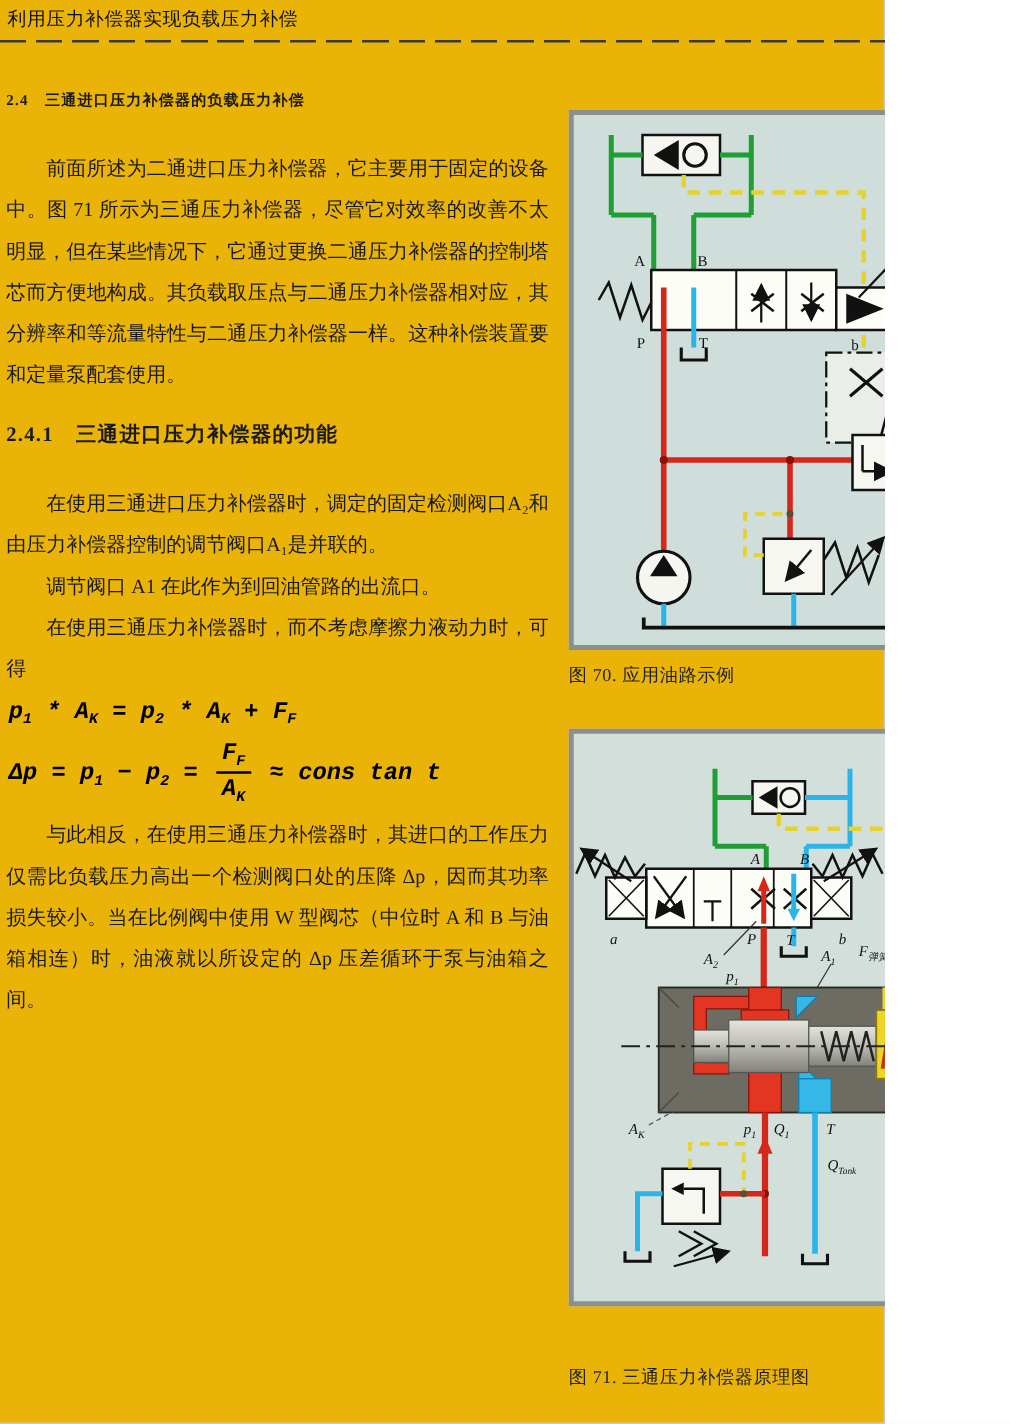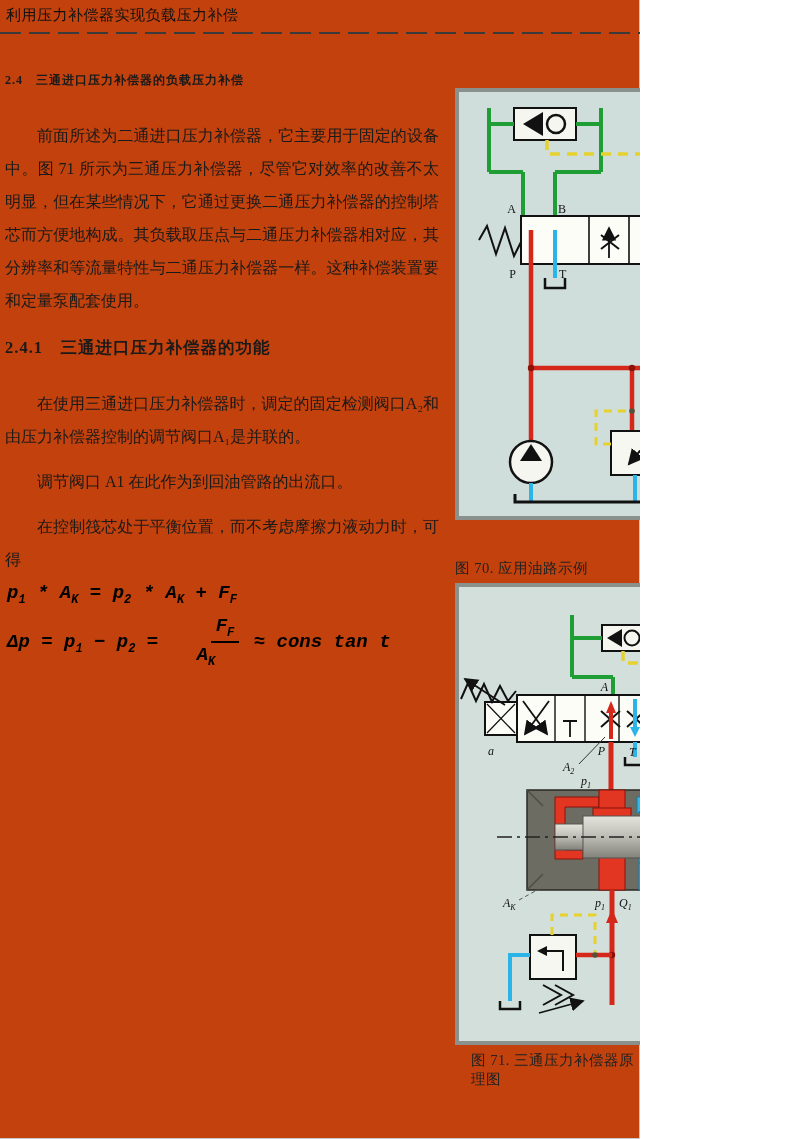--- a/index.html
+++ b/index.html
@@ -1,57 +1,58 @@
 <!DOCTYPE html>
 <html><head>
 <meta charset="utf-8">
 <style>
   html,body{margin:0;padding:0;background:#fff;}
-  .page{position:relative;width:640px;height:1139px;background:#c2410c;overflow:hidden;
+  .page{position:relative;width:708px;height:1139px;background:#eab308;overflow:hidden;
         font-family:"Liberation Serif","DejaVu Serif",serif;color:#1a1a1a;
         box-shadow:inset -1px -1px 0 #c8c8c8;}
   .runhead{position:absolute;left:6px;top:6px;font-size:15px;letter-spacing:.5px;color:#111;}
   .rule{position:absolute;left:0;top:32px;width:800px;height:2px;
         background:repeating-linear-gradient(90deg,#3a3a3a 0 21px,transparent 21px 29px);}
   .col-text{position:absolute;left:5px;top:72px;width:434px;}
   .col-text h1{font-size:12px;font-weight:bold;margin:0 0 30px 0;letter-spacing:1px;}
   .col-text h2{font-size:16.5px;font-weight:bold;margin:20px 0 28px 0;letter-spacing:1px;}
-  .col-text p{font-size:16px;line-height:33px;margin:12px 0 0 0;text-align:justify;text-indent:2em;}
+  .col-text p{font-size:16px;line-height:33px;margin:0 0 0 0;text-align:justify;text-indent:2em;}
   sub{font-size:.62em;}
   .formula{font-family:Liberation Mono, monospace;font-weight:bold;font-style:italic;
            font-size:19px;margin:6px 0 8px 2px;color:#000;}
   .formula sub{font-size:12px;font-style:italic;}
   .frac{display:inline-block;vertical-align:middle;text-align:center;margin:0 3px;}
-  .frac .num{display:block;border-bottom:2.5px solid #000;padding:0 5px 1px;margin-left:38px;}
+  .frac .num{display:block;border-bottom:2.5px solid #000;padding:0 5px 1px;}
   .frac .den{display:block;padding-top:1px;}
   .fig{position:absolute;left:455px;border:4px solid #8a918d;background:#cfdeda;}
   #fig70{top:88px;width:312px;height:424px;}
   #fig71{top:583px;width:312px;height:454px;background:#d2dfda;}
   .figcap{position:absolute;left:455px;font-size:14.5px;color:#222;letter-spacing:.5px;}
-  #cap70{top:531px;margin-top:28px;}
-  #cap71{top:1051px;margin-left:16px;}
+  #cap70{top:531px;}
+  #cap71{top:1092px;}
   svg text{font-family:"Liberation Serif","DejaVu Serif",serif;}
 </style>
 </head>
 <body>
 
 <div class="page">
 
   <div class="runhead">利用压力补偿器实现负载压力补偿</div>
   <div class="rule"></div>
 
   <div class="col-text">
     <h1>2.4　三通进口压力补偿器的负载压力补偿</h1>
     <p>前面所述为二通进口压力补偿器，它主要用于固定的设备中。图 71 所示为三通压力补偿器，尽管它对效率的改善不太明显，但在某些情况下，它通过更换二通压力补偿器的控制塔芯而方便地构成。其负载取压点与二通压力补偿器相对应，其分辨率和等流量特性与二通压力补偿器一样。这种补偿装置要和定量泵配套使用。</p>
     <h2>2.4.1　三通进口压力补偿器的功能</h2>
     <p>在使用三通进口压力补偿器时，调定的固定检测阀口A₂和由压力补偿器控制的调节阀口A₁是并联的。</p>
     <p>调节阀口 A1 在此作为到回油管路的出流口。</p>
-    <p>在控制筏芯处于平衡位置，而不考虑摩擦力液动力时，可得</p>
+    <p>在使用三通压力补偿器时，而不考虑摩擦力液动力时，可得</p>
     <div class="formula"><span>p<sub>1</sub></span><span> * </span><span>A<sub>K</sub></span><span> = </span><span>p<sub>2</sub></span><span> * </span><span>A<sub>K</sub></span><span> + </span><span>F<sub>F</sub></span></div>
     <div class="formula"><span>Δp</span><span> = </span><span>p<sub>1</sub></span><span> − </span><span>p<sub>2</sub></span><span> = </span><span class="frac"><span class="num">F<sub>F</sub></span><span class="den">A<sub>K</sub></span></span><span> ≈ </span><span>cons tan t</span></div>
+    <p>与此相反，在使用三通压力补偿器时，其进口的工作压力仅需比负载压力高出一个检测阀口处的压降 Δp，因而其功率损失较小。当在比例阀中使用 W 型阀芯（中位时 A 和 B 与油箱相连）时，油液就以所设定的 Δp 压差循环于泵与油箱之间。</p>
   </div>
 
   <div class="fig" id="fig70">
     <svg width="312" height="424" viewBox="0 0 312 424">
       <defs>
         <marker id="a70" markerWidth="9" markerHeight="9" refX="7" refY="4" orient="auto">
           <path d="M0,0 L8,4 L0,8 Z" fill="#111"></path>
         </marker>
       </defs>
 

